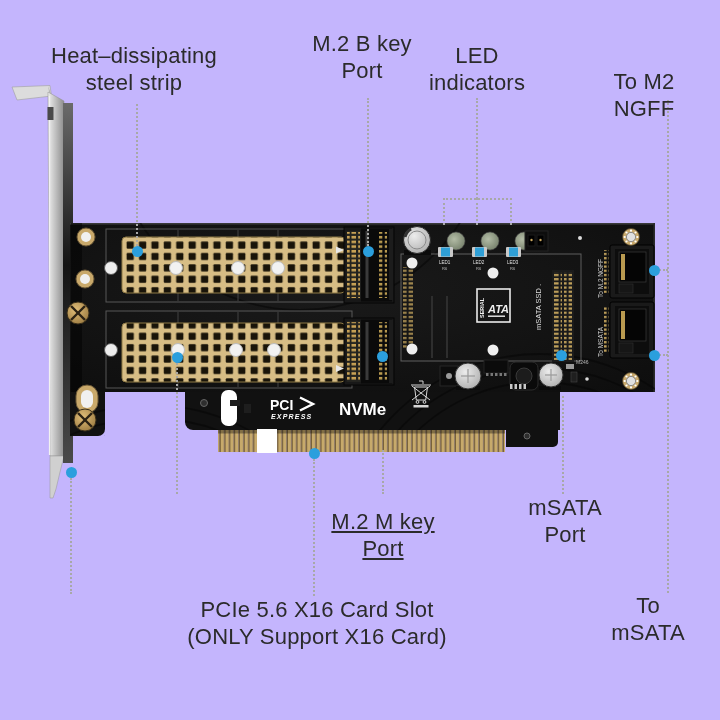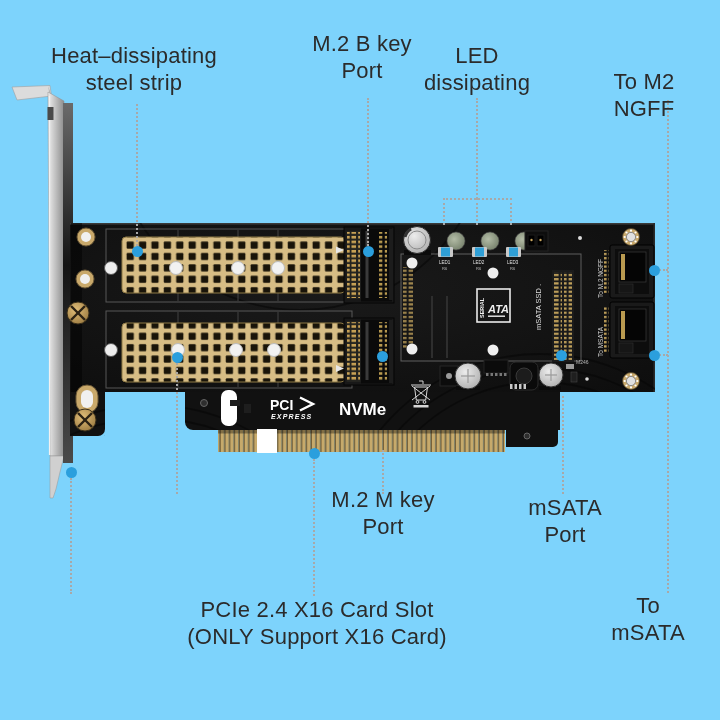--- a/index.html
+++ b/index.html
@@ -1,42 +1,42 @@
 <!DOCTYPE html>
 <html><head>
 <meta charset="utf-8">
 <style>
   html,body{margin:0;padding:0;background:#fff;}
-  .stage{position:relative;width:720px;height:720px;background:#7dd3fc;overflow:hidden;
+  .stage{position:relative;width:720px;height:720px;background:#c4b5fd;overflow:hidden;
          font-family:"Liberation Sans", sans-serif;}
   .lbl{position:absolute;transform:translateX(-50%);text-align:center;
        font-size:22px;line-height:27px;color:#2b2b2b;white-space:pre-line;letter-spacing:.2px;z-index:6;}
   .vline{position:absolute;width:0;border-left:2px dotted #a8a8a8;z-index:3;}
   .hline{position:absolute;height:0;border-top:2px dotted #a8a8a8;z-index:3;}
   .dot{position:absolute;width:11px;height:11px;border-radius:50%;background:#2b9fdd;
        margin:-5.5px 0 0 -5.5px;z-index:4;}
   svg.card{position:absolute;left:0;top:0;z-index:2;}
 </style>
 </head>
 <body>
 
 <div class="stage">
 
   <div class="lbl" style="left:134px;top:42px;">Heat–dissipating
 steel strip</div>
   <div class="lbl" style="left:362px;top:30px;">M.2 B key
 Port</div>
   <div class="lbl" style="left:477px;top:42px;">LED
-dissipating</div>
+indicators</div>
   <div class="lbl" style="left:644px;top:68px;">To M2 NGFF</div>
-  <div class="lbl" style="left:383px;top:486px;">M.2 M key
+  <div class="lbl" style="left:383px;top:508px;text-decoration:underline;">M.2 M key
 Port</div>
   <div class="lbl" style="left:565px;top:494px;">mSATA
 Port</div>
-  <div class="lbl" style="left:317px;top:596px;">PCIe 2.4 X16 Card Slot
+  <div class="lbl" style="left:317px;top:596px;">PCIe 5.6 X16 Card Slot
 (ONLY Support X16 Card)</div>
   <div class="lbl" style="left:648px;top:592px;">To mSATA</div>
 
   <div class="vline" style="left:136px;top:104px;height:142px;"></div>
   <div class="vline" style="left:367px;top:98px;height:148px;"></div>
   <div class="vline" style="left:476px;top:98px;height:101px;"></div>
   <div class="hline" style="left:443px;top:198px;width:69px;"></div>
   <div class="vline" style="left:443px;top:198px;height:27px;"></div>
   <div class="vline" style="left:476px;top:198px;height:27px;"></div>
   <div class="vline" style="left:510px;top:198px;height:27px;"></div>

